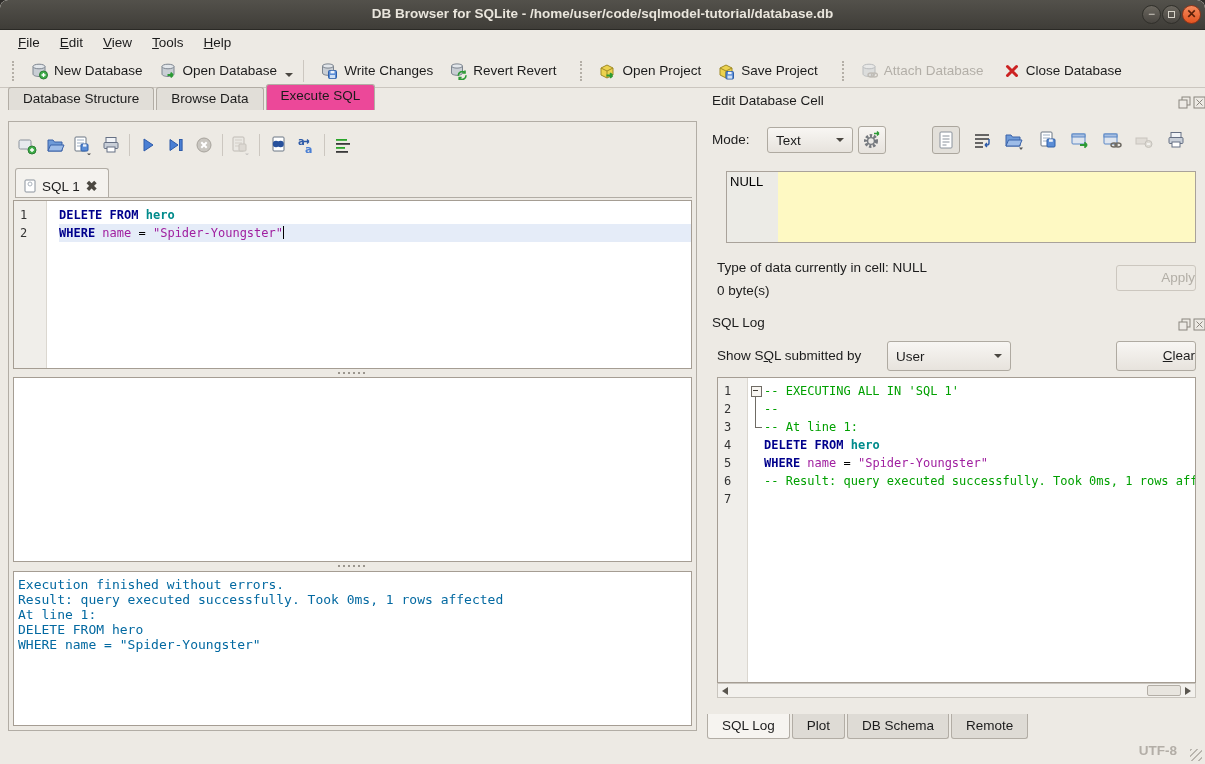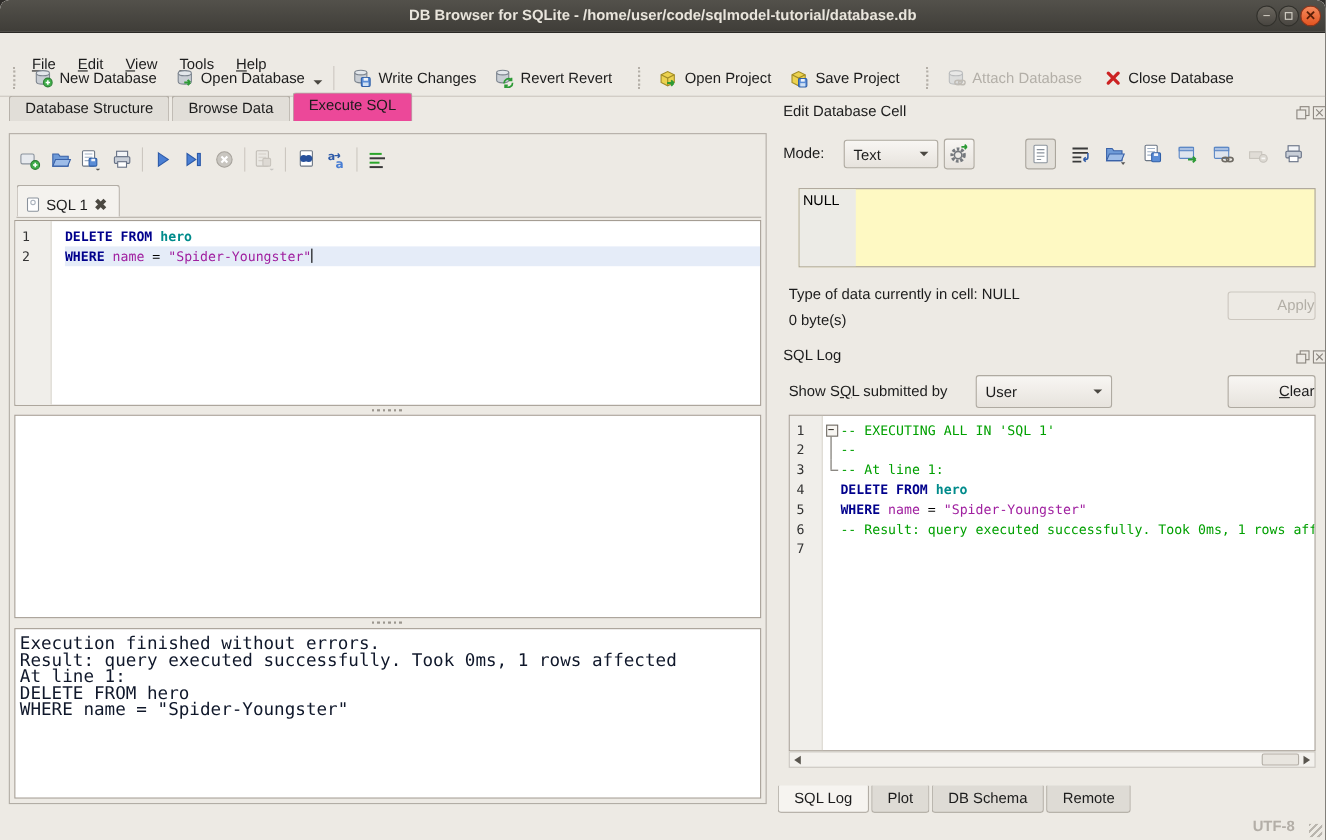--- a/index.html
+++ b/index.html
@@ -11,21 +11,21 @@
   .titlebar { position:absolute; left:0; top:0; width:1205px; height:30px;
     background:linear-gradient(#53514b,#3f3d38); border-bottom:1px solid #2a2925; border-radius:8px 8px 0 0; }
   .titlebar .title { position:absolute; left:0; right:0; top:6px; text-align:center; color:#e9e5dc; font-weight:bold; font-size:13.5px; }
   .winbtn { position:absolute; top:5px; width:19px; height:19px; border-radius:50%;
     background:linear-gradient(#6b675f,#484540); border:1px solid #31302b; color:#d8d4ca;
     text-align:center; line-height:17px; font-size:12px; }
   .winbtn.close { background:linear-gradient(#f58a5d,#e35420); border-color:#90351a; color:#591f08; font-weight:bold; }
   .winbtn .sq { display:inline-block; width:7px; height:7px; border:1px solid #d8d4ca; margin-top:5px; }
 
   
-  .menubar { position:absolute; left:0; top:46px; width:986px; height:24px; display:flex; align-items:center; padding-left:19px; }
+  .menubar { position:absolute; left:0; top:30px; width:986px; height:24px; display:flex; align-items:center; padding-left:8px; }
   .menu-item { display:inline-block; padding:3px 10px; }
   .menu-item::first-letter { text-decoration:underline; }
 
   
   .toolbar { position:absolute; left:0; top:54px; width:1205px; height:34px; display:flex; align-items:center;
     border-bottom:1px solid #cbc6bf; padding-left:6px; }
   .tb-handle { width:4px; height:20px; border-left:2px dotted #b4afa7; margin:0 6px; }
   .tb-sep { width:1px; height:22px; background:#ccc7c0; margin:0 8px; }
   .tb-btn { display:flex; align-items:center; gap:6px; padding:4px 8px; border-radius:3px; white-space:nowrap; }
   .tb-btn.disabled { color:#b3afa8; }
@@ -65,21 +65,21 @@
   .tbl { color:#008b8b; font-weight:bold; }
   .id { color:#a020a0; }
   .cm { color:#00a000; }
   .pl { color:#000; }
   .caret { display:inline-block; width:1px; height:13px; background:#000; vertical-align:-2px; }
 
   .splitter { position:absolute; left:4px; width:679px; height:6px; }
   .splitter::after { content:""; position:absolute; left:50%; top:2px; width:30px; height:2px; margin-left:-15px;
     background:repeating-linear-gradient(90deg,#9b968e 0 2px,transparent 2px 5px); }
   .results { left:4px; top:255px; width:679px; height:185px; }
-  .message { left:4px; top:449px; width:679px; height:155px; padding:5px 4px; font-family:"DejaVu Sans Mono", monospace; font-size:16px; line-height:15px; color:#0f172a; }
+  .message { left:4px; top:449px; width:679px; height:155px; padding:5px 4px; font-family:"DejaVu Sans Mono", monospace; font-size:13px; line-height:15px; color:#0369a1; }
 
   
   .dock-title { position:absolute; font-size:13.5px; color:#1c1c1c; }
   .dock-btns { position:absolute; display:flex; gap:2px; }
   .dock-btn { width:13px; height:13px; }
 
   .field-label { position:absolute; }
   .select { position:absolute; height:26px; background:linear-gradient(#f8f6f3,#e7e3dd); border:1px solid #afaaa1; border-radius:3px; display:flex; align-items:center; padding:0 8px; }
   .select .caret { width:0; height:0; border-left:4px solid transparent; border-right:4px solid transparent; border-top:4px solid #4a4741; background:none; margin-left:auto; }
   .btn { position:absolute; background:linear-gradient(#f8f6f3,#e7e3dd); border:1px solid #afaaa1; border-radius:3px; text-align:right; }

